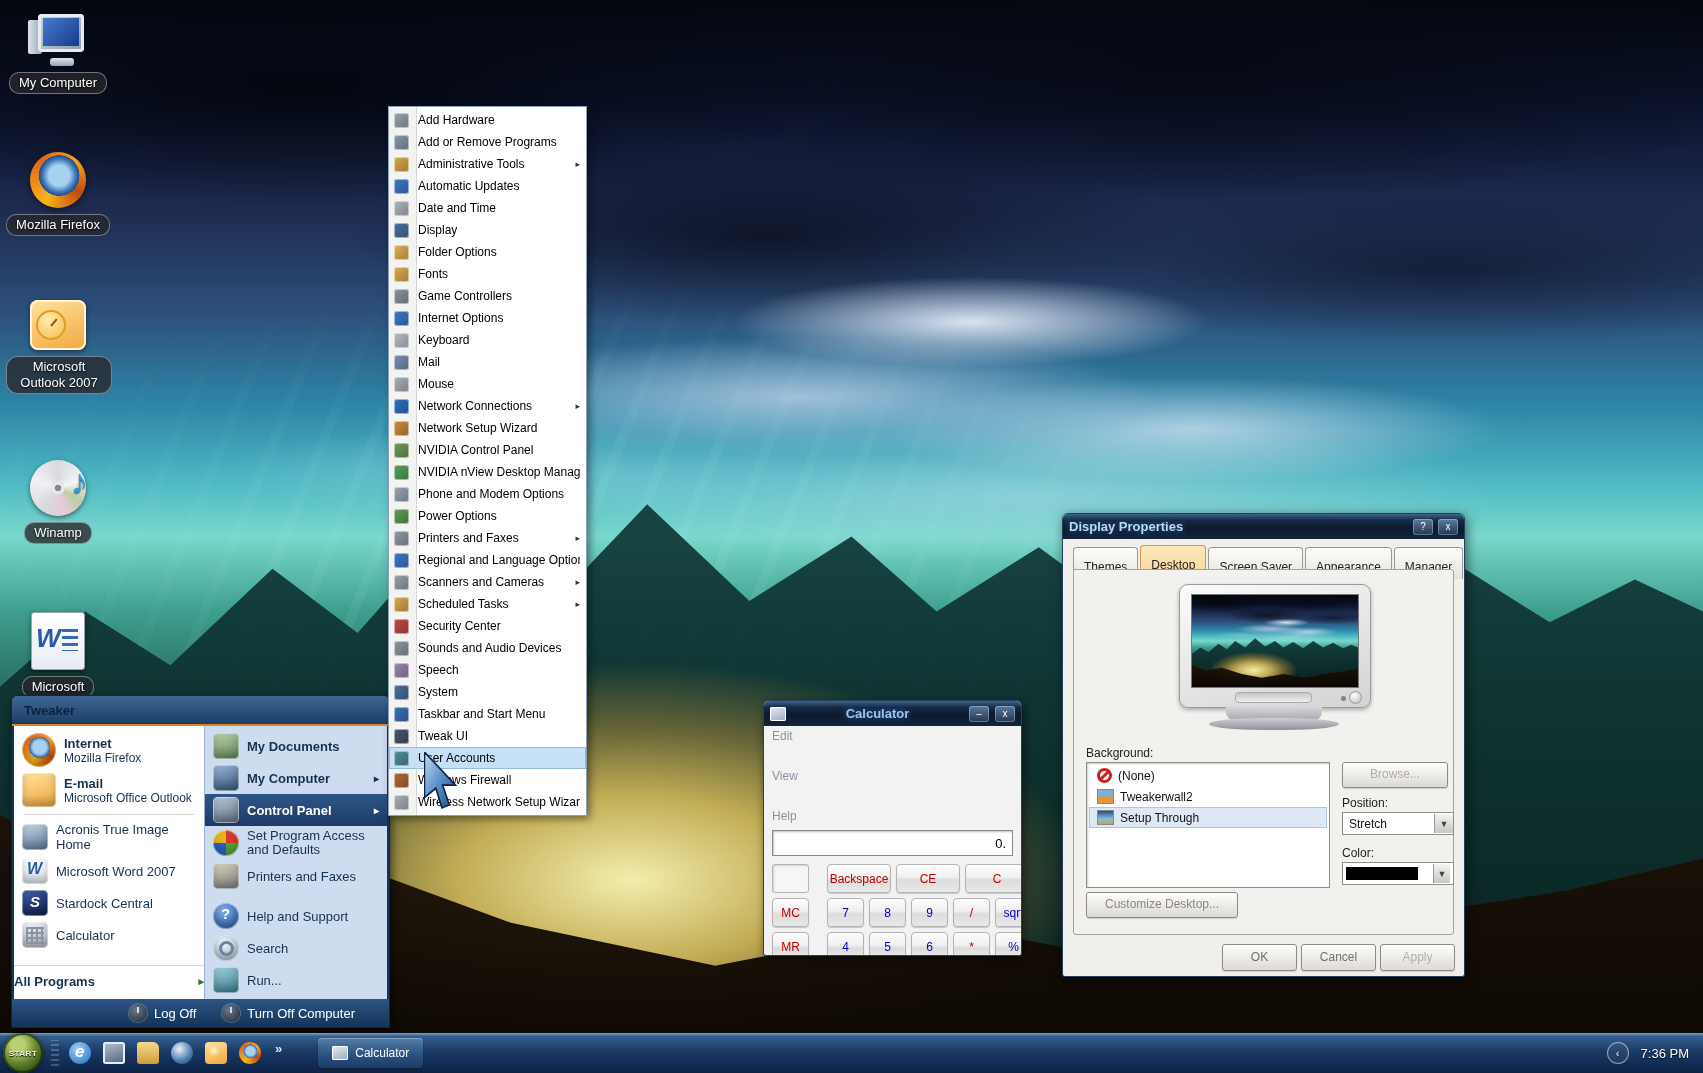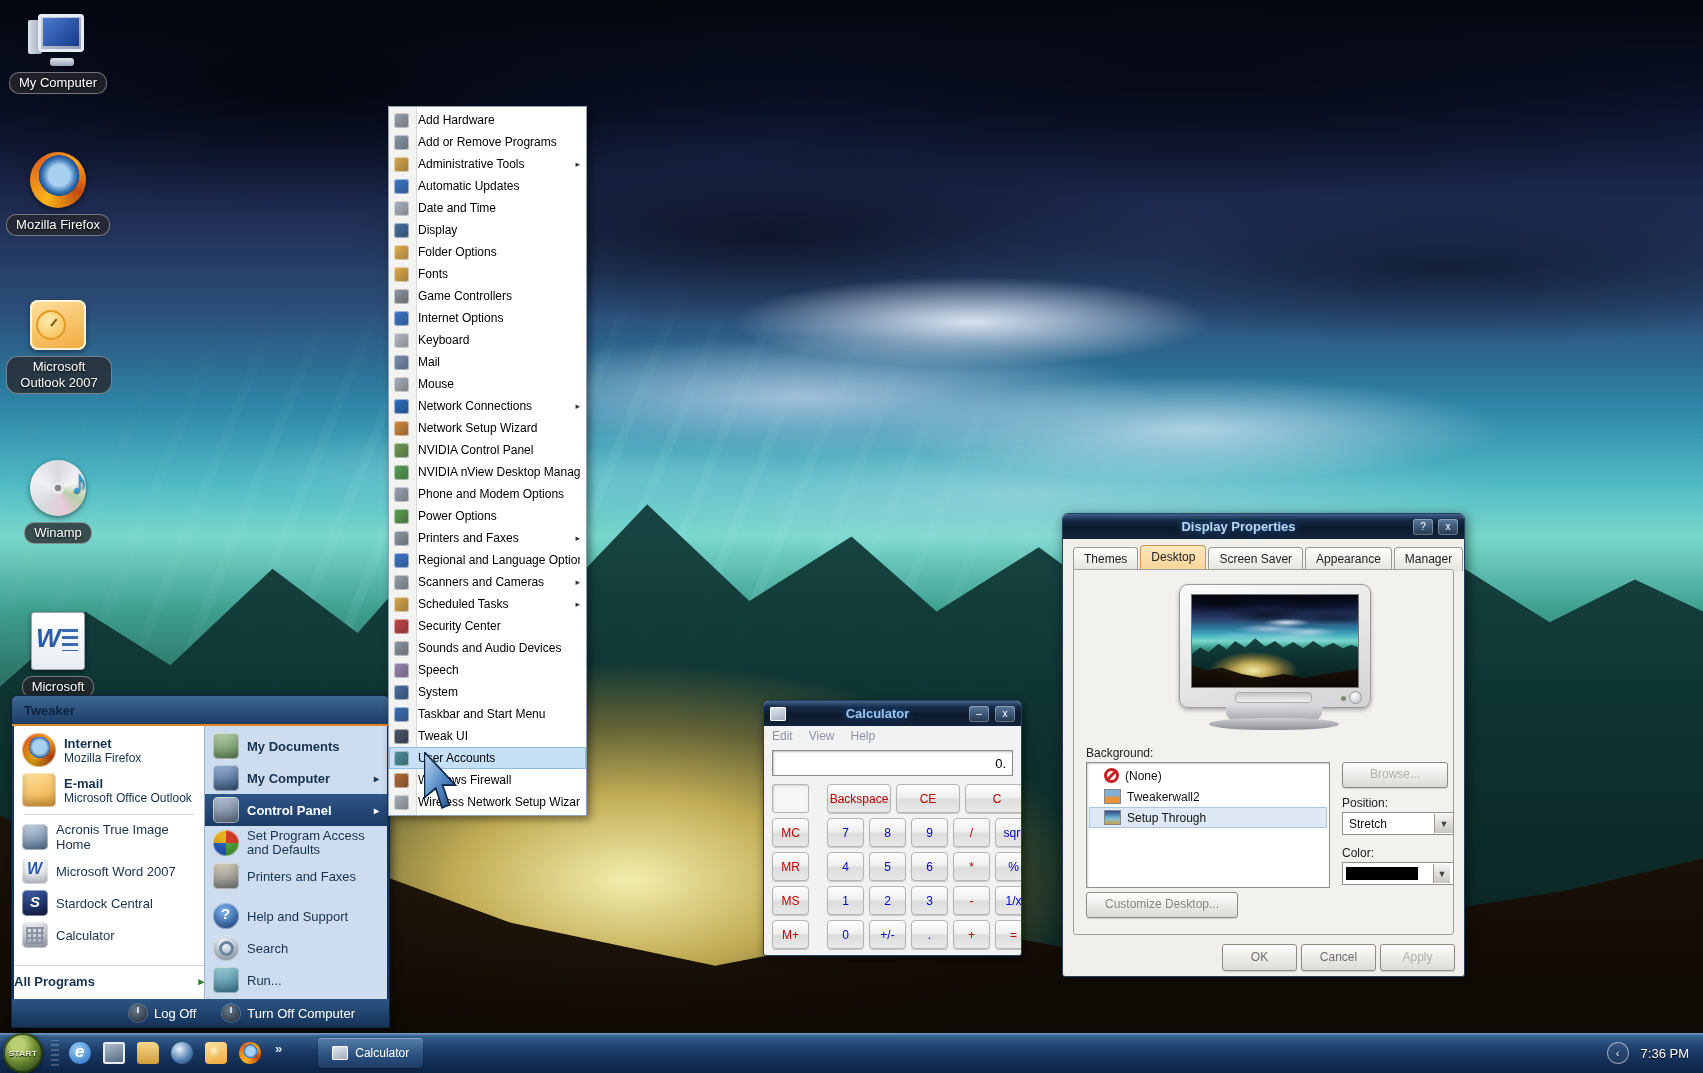--- a/index.html
+++ b/index.html
@@ -125,21 +125,21 @@
      background:#f2f2f2;border:1px solid #24405f;border-radius:6px 6px 3px 3px;
      box-shadow:2px 3px 10px rgba(0,0,0,.55);overflow:hidden;}
   .calc-title{height:25px;background:linear-gradient(180deg,#41638c 0%,#152档540 25%,#0d1a2e 55%,#13243c 100%);
      background:linear-gradient(180deg,#41638c 0%,#152a46 25%,#0d1a2e 55%,#13243c 100%);
      display:flex;align-items:center;padding:0 6px;gap:6px;}
   .calc-title .ttl{flex:1;text-align:center;color:#9cc3ee;font-weight:bold;font-size:13px;text-shadow:0 0 6px #2a6ab0;}
   .tbtn{width:20px;height:16px;border-radius:3px;background:linear-gradient(180deg,#5a7a9e,#22374f);
      color:#fff;font-size:10px;line-height:15px;text-align:center;box-shadow:inset 0 0 0 1px rgba(255,255,255,.3);cursor:default;}
   .calc-ico{width:16px;height:14px;background:linear-gradient(160deg,#e8ecf2,#9aa8bc);border-radius:2px;
      box-shadow:inset 0 0 0 1px #fff;}
-  .calc-menu{display:flex;gap:16px;padding:3px 8px;font-size:12px;color:#8b93a2;background:#f2f2f2;}
+  .calc-menu{display:flex;gap:26px;padding:3px 8px;font-size:12px;color:#8b93a2;background:#f2f2f2;flex-direction:column;}
   .calc-disp{margin:4px 8px 6px;height:24px;background:#fff;border:1px solid #8a8a8a;
      box-shadow:inset 1px 1px 2px rgba(0,0,0,.25);display:flex;align-items:center;justify-content:flex-end;
      padding:0 6px;font-size:13px;color:#000;}
   .calc-grid{padding:2px 8px;}
   .crow{display:flex;gap:5px;margin-bottom:5px;}
   .ckey{flex:0 0 35px;width:35px;height:27px;border:1px solid #b4b4b4;border-radius:4px;
      background:linear-gradient(180deg,#fdfdfd 0%,#f0f0f0 45%,#dcdcdc 55%,#e9e9e9 100%);
      font-size:12px;display:flex;align-items:center;justify-content:center;cursor:default;
      box-shadow:0 1px 1px rgba(0,0,0,.18);}
   .ckey.wide{flex:0 0 62px;width:62px;}
@@ -147,37 +147,37 @@
   .ckey.blue{color:#0000c8;}
   .memgap{width:8px;flex:0 0 8px;}
   .cind{flex:0 0 35px;width:35px;height:27px;border:1px solid #b4b4b4;border-radius:3px;background:#f6f6f6;box-shadow:inset 1px 1px 2px rgba(0,0,0,.15);}
 
   
   .dispwin{position:absolute;left:1062px;top:513px;width:401px;height:462px;z-index:2;
      background:#f0efec;border:1px solid #24405f;border-radius:6px 6px 3px 3px;
      box-shadow:2px 3px 12px rgba(0,0,0,.55);}
   .disp-title{height:25px;background:linear-gradient(180deg,#41638c 0%,#152a46 25%,#0d1a2e 55%,#13243c 100%);
      display:flex;align-items:center;padding:0 6px;gap:5px;border-radius:5px 5px 0 0;}
-  .disp-title .ttl{flex:1;text-align:center;color:#bcd7f2;font-weight:bold;font-size:13px;text-shadow:0 0 6px #2a6ab0;}
+  .disp-title .ttl{flex:1;text-align:left;color:#bcd7f2;font-weight:bold;font-size:13px;text-shadow:0 0 6px #2a6ab0;}
   .tabs{position:absolute;left:10px;top:33px;display:flex;gap:2px;}
-  .tab{padding:4px 10px 3px;font-size:12px;color:#222;background:linear-gradient(180deg,#fdfdfc,#e6e3dc);
+  .tab{padding:12px 10px 3px;font-size:12px;color:#222;background:linear-gradient(180deg,#fdfdfc,#e6e3dc);
      border:1px solid #9a9a94;border-bottom:none;border-radius:4px 4px 0 0;cursor:default;}
   .tab.active{background:linear-gradient(180deg,#fde7bd,#f8d59a);border-color:#c89858;position:relative;top:-2px;padding-bottom:5px;font-weight:normal;}
   .groupbox{position:absolute;left:10px;top:55px;width:379px;height:364px;background:#f2f1ee;border:1px solid #a2a29a;border-radius:0 3px 3px 3px;}
   .monitor{position:absolute;left:105px;top:14px;width:190px;height:150px;}
   .mon-shell{position:absolute;left:0;top:0;width:190px;height:122px;background:linear-gradient(160deg,#fbfbfb,#d3d3d6);border:1px solid #9a9aa0;border-radius:9px;box-shadow:0 2px 4px rgba(0,0,0,.3);}
   .mon-screen{position:absolute;left:11px;top:9px;width:166px;height:92px;border:1px solid #777;overflow:hidden;background:#000;}
   .mon-slot{position:absolute;left:55px;bottom:4px;width:75px;height:9px;background:linear-gradient(180deg,#c6c6ca,#efeff2);border-radius:4px;border:1px solid #aaa;}
   .mon-led{position:absolute;right:24px;bottom:6px;width:5px;height:5px;border-radius:50%;background:#7a8a6a;}
   .mon-btn{position:absolute;right:8px;bottom:3px;width:11px;height:11px;border-radius:50%;background:radial-gradient(circle at 38% 32%,#fff,#b9b9c0);border:1px solid #999;}
   .mon-base{position:absolute;left:47px;top:122px;width:96px;height:14px;background:linear-gradient(180deg,#d9d9dd,#a8a8b0);border-radius:0 0 8px 8px;}
   .mon-foot{position:absolute;left:30px;top:134px;width:130px;height:12px;background:linear-gradient(180deg,#cfcfd4,#8f8f98);border-radius:50%/60%;}
   .bg-label{position:absolute;left:12px;top:176px;font-size:12px;color:#222;}
   .bg-list{position:absolute;left:12px;top:192px;width:238px;height:120px;background:#fff;border:1px solid #8f8f8a;box-shadow:inset 1px 1px 2px rgba(0,0,0,.2);padding:2px;}
-  .bg-row{display:flex;align-items:center;gap:6px;height:21px;font-size:12px;color:#111;padding:0 15px;cursor:default;}
+  .bg-row{display:flex;align-items:center;gap:6px;height:21px;font-size:12px;color:#111;padding:0 8px;cursor:default;}
   .bg-row.sel{background:#dfe9f5;box-shadow:inset 0 0 0 1px #aac6e4;}
   .no-ic{width:15px;height:15px;flex:0 0 15px;position:relative;}
   .no-ic i{position:absolute;inset:0;border:3px solid #cc2020;border-radius:50%;display:block;}
   .no-ic:after{content:"";position:absolute;left:0px;top:6px;width:15px;height:3px;background:#cc2020;transform:rotate(-45deg);}
   .thumb{width:15px;height:13px;flex:0 0 15px;border:1px solid #888;}
   .thumb.orange{background:linear-gradient(180deg,#7fb0d8 45%,#e8923a 55%);}
   .thumb.blue{background:linear-gradient(180deg,#2a4a8a,#7fc0d8 60%,#caa24a);}
   .dp-btn{position:absolute;font-size:12px;text-align:center;border:1px solid #8e8b82;border-radius:3px;
      background:linear-gradient(180deg,#fefefe,#dcdad3);color:#6f6f6f;cursor:default;box-shadow:0 1px 1px rgba(0,0,0,.15);}
   .dp-btn.disabled{color:#b2afa6;}

